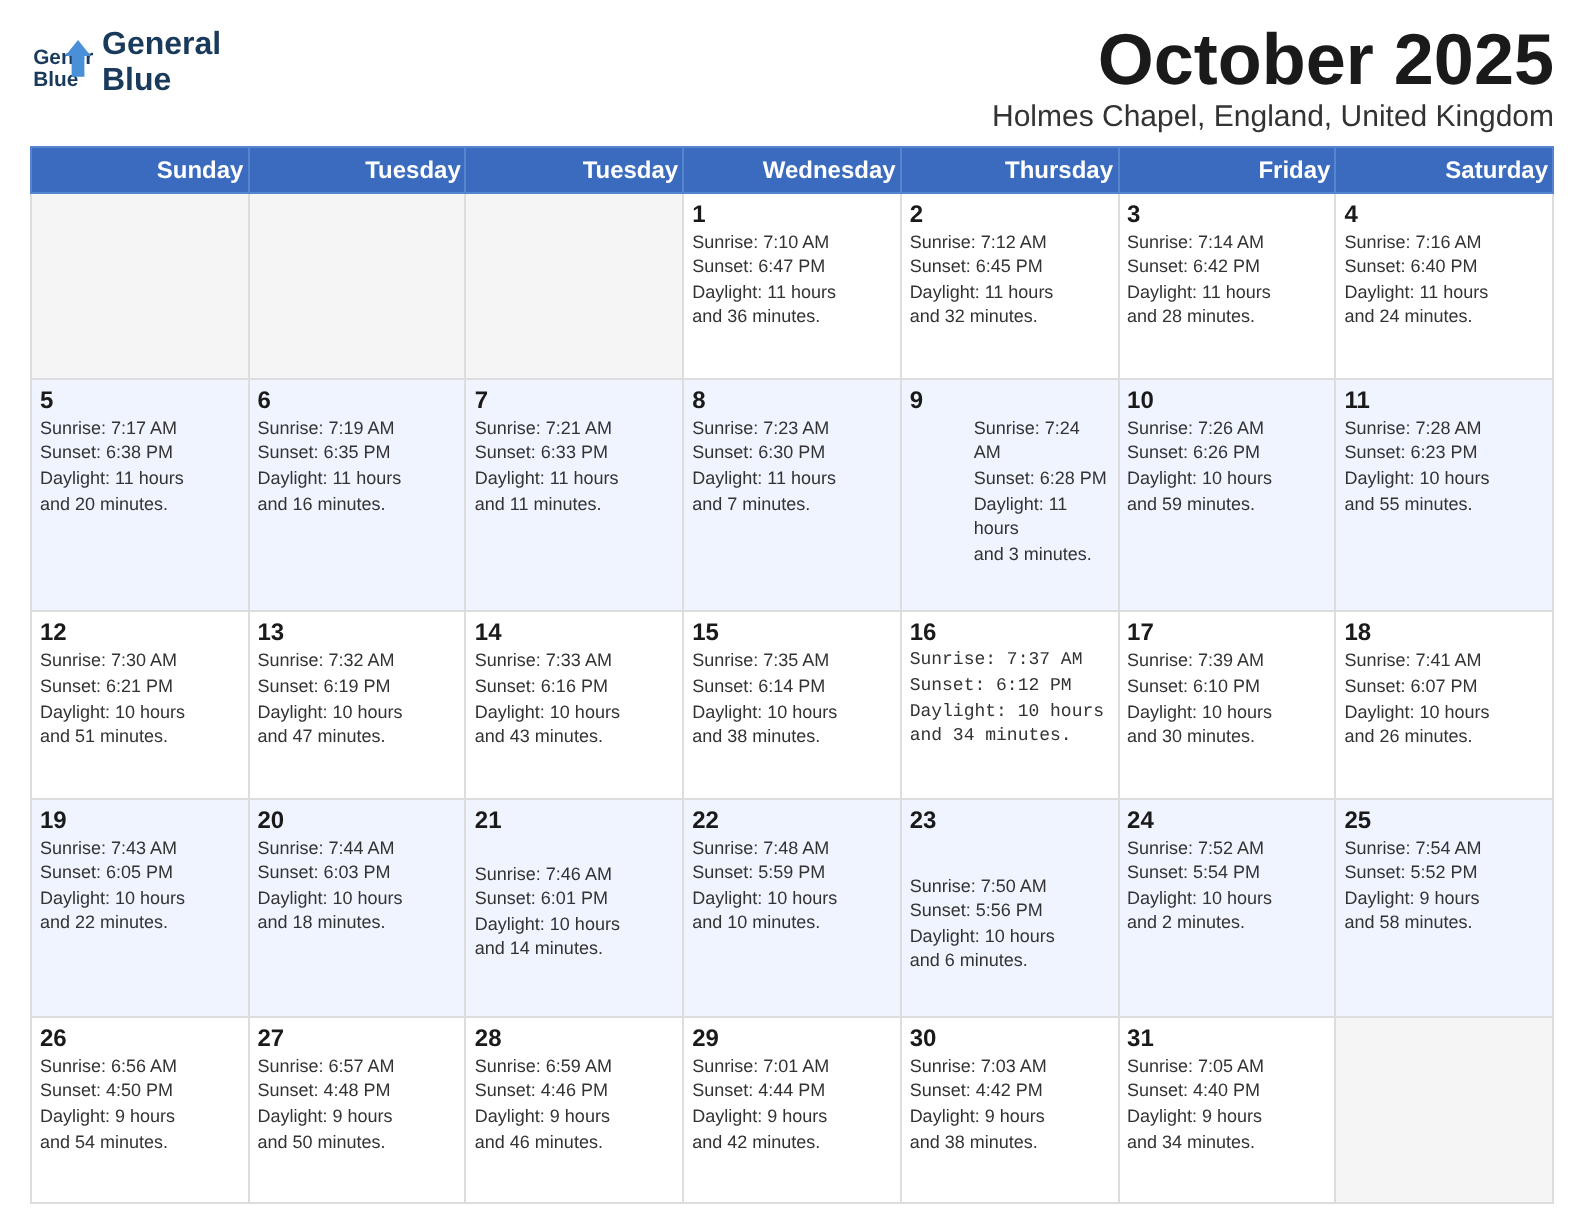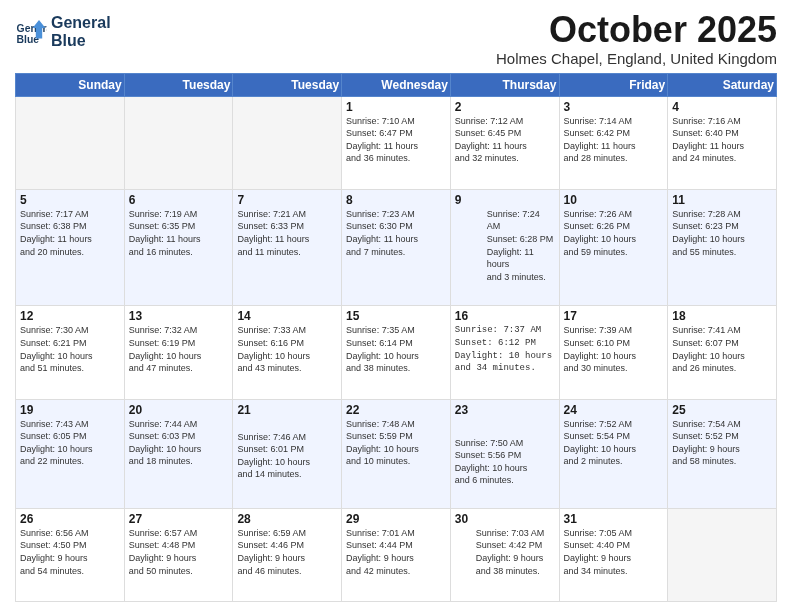--- a/index.html
+++ b/index.html
@@ -341,21 +341,21 @@
           </td>
           <td>
             <span class="day-num">29</span>
             <div class="day-info" style="white-space: pre-line;">Sunrise: 7:01 AM
 Sunset: 4:44 PM
 Daylight: 9 hours
 and 42 minutes.</div>
           </td>
           <td>
             <span class="day-num">30</span>
-            <div class="day-info" style="white-space: pre-line; margin-left: 21px;">Sunrise: 7:03 AM
+            <div class="day-info" style="white-space: pre-line;">Sunrise: 7:03 AM
 Sunset: 4:42 PM
 Daylight: 9 hours
 and 38 minutes.</div>
           </td>
           <td>
             <span class="day-num">31</span>
             <div class="day-info" style="white-space: pre-line;">Sunrise: 7:05 AM
 Sunset: 4:40 PM
 Daylight: 9 hours
 and 34 minutes.</div>

